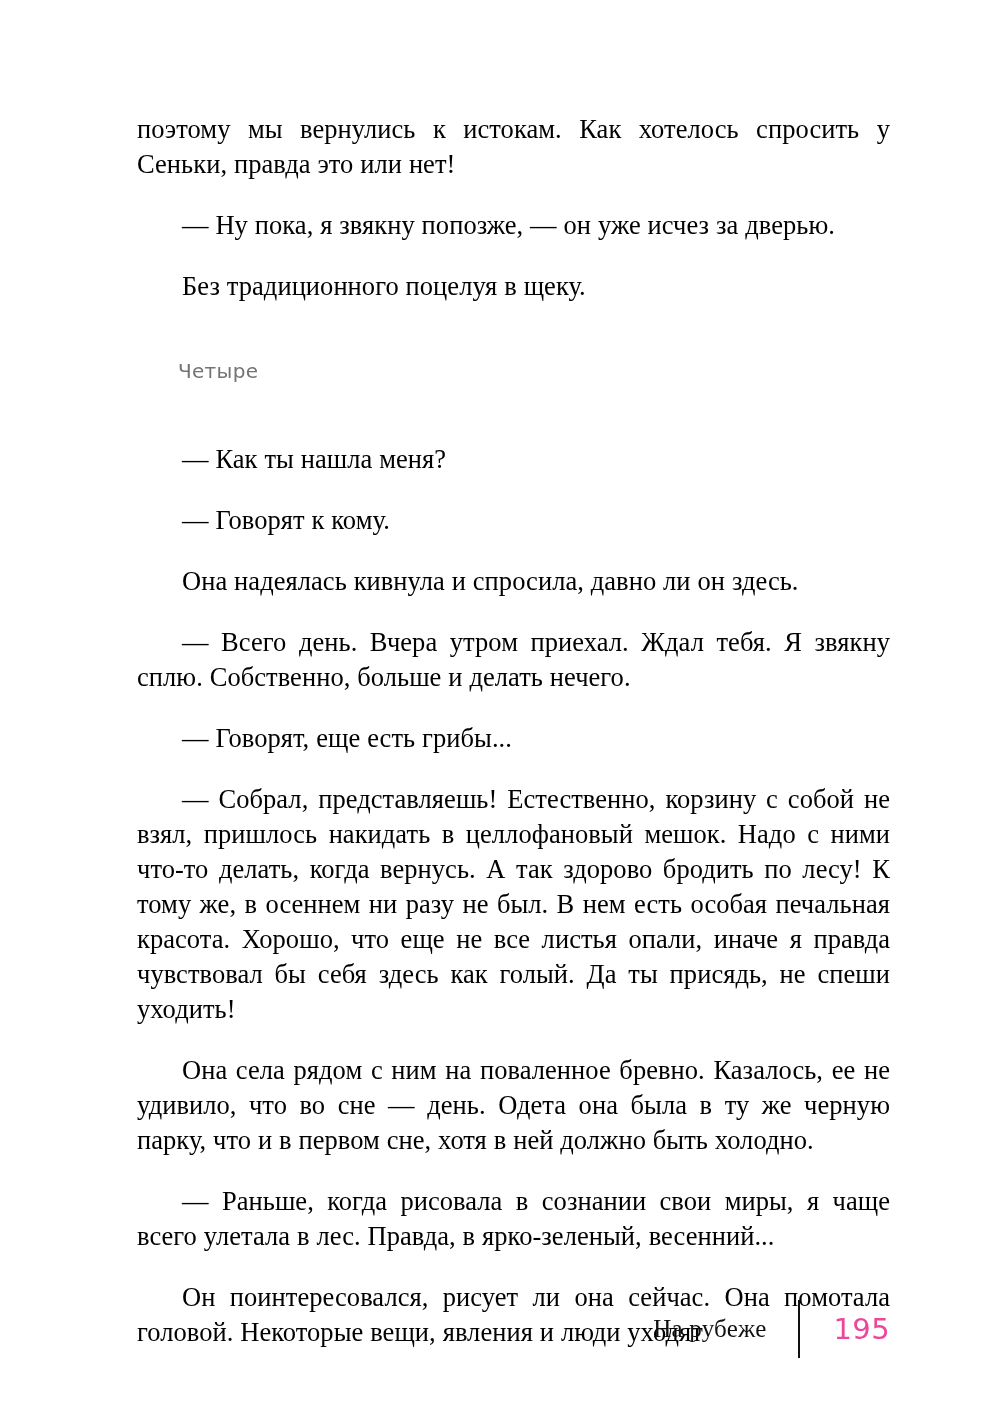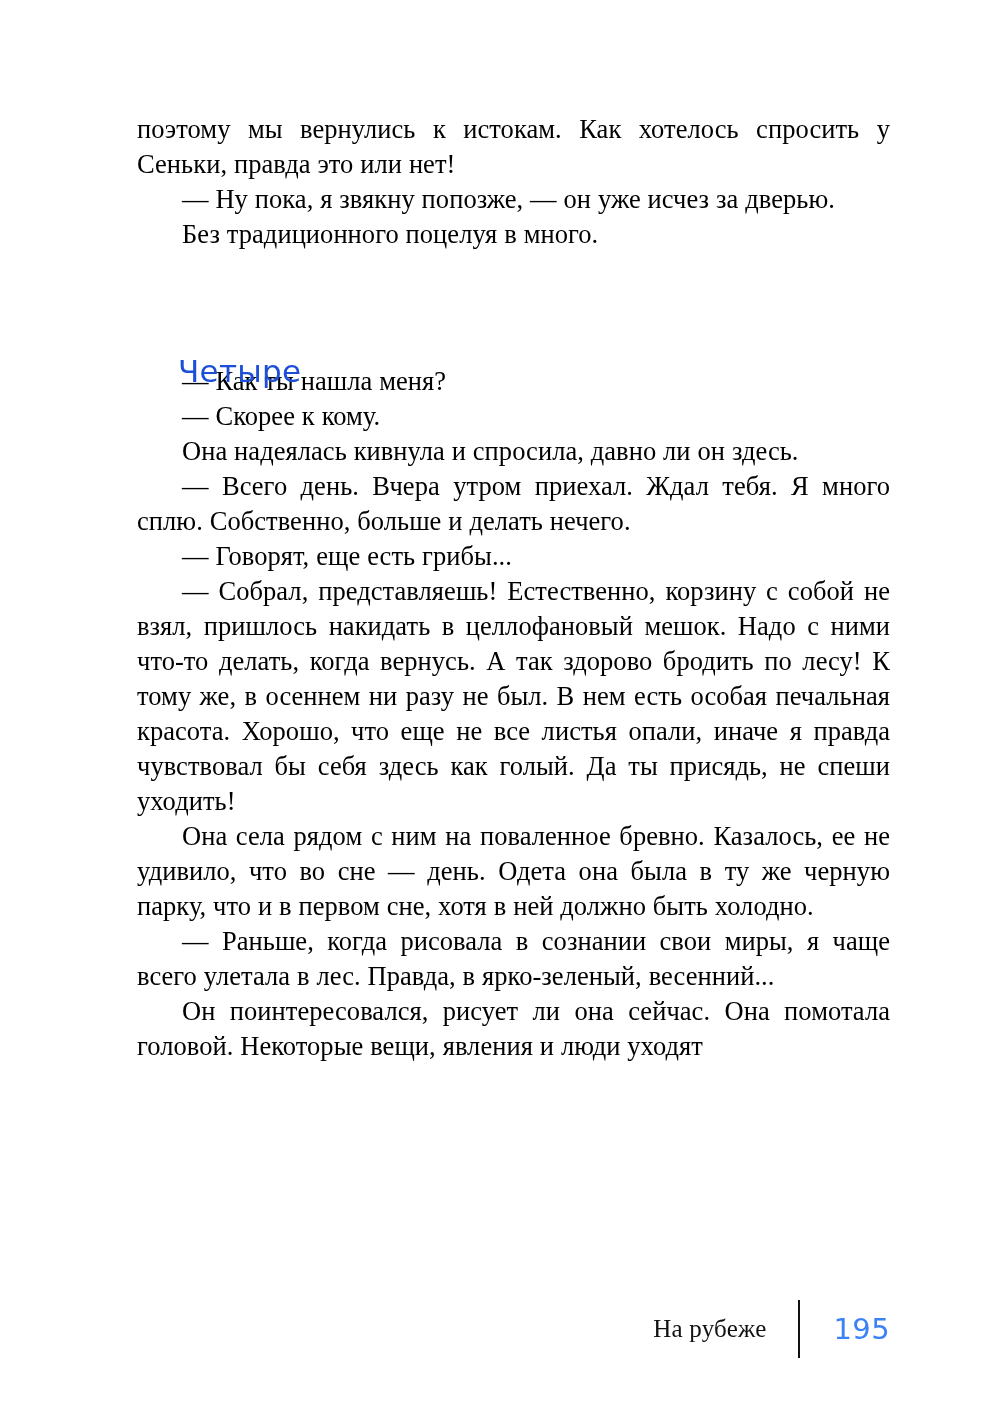--- a/index.html
+++ b/index.html
@@ -40,36 +40,37 @@
     line-height: 35px;
     text-align: justify;
     text-justify: inter-word;
     text-indent: 0;
     letter-spacing: 0.05px;
     word-spacing: 0.2px;
     hyphens: none;
   }
   .para.indent {
     text-indent: 45px;
+    margin-top: 26px;
   }
   .para.last-line-full {
     
   }
 
   
   .chapter-heading {
     position: absolute;
     left: 178px;
     top: 352px;
     font-family: "DejaVu Sans", "Liberation Sans", sans-serif;
-    font-size: 31px;
+    font-size: 20px;
     line-height: 38px;
     font-weight: 400;
     letter-spacing: 0.3px;
-    color: #1d4ed8;
+    color: #737373;
   }
 
   
   .footer {
     position: absolute;
     left: 137px;
     top: 1300px;
     width: 753px;
     height: 60px;
   }
@@ -93,48 +94,48 @@
     width: 2px;
     height: 58px;
     background: #111111;
     margin: 0 33px 0 32px;
     flex: 0 0 auto;
   }
   .page-number {
     font-family: "DejaVu Sans", "Liberation Sans", sans-serif;
     font-size: 29px;
     line-height: 34px;
-    color: #3b82f6;
+    color: #ec4899;
     letter-spacing: 0.4px;
     min-width: 46px;
     text-align: right;
   }
 
   
   .gap-before-heading { height: 58px; }
   .gap-after-heading  { height: 54px; }
 </style>
 </head>
 <body>
 
 <div class="page">
 
   <div class="text-column">
 
     <p class="para">поэтому мы вернулись к истокам. Как хотелось спросить у Сеньки, правда это или нет!</p>
     <p class="para indent">— Ну пока, я звякну попозже, — он уже исчез за дверью.</p>
-    <p class="para indent">Без традиционного поцелуя в много.</p>
+    <p class="para indent">Без традиционного поцелуя в щеку.</p>
 
     <div class="gap-before-heading"></div>
     <div class="gap-after-heading"></div>
 
     <p class="para indent">— Как ты нашла меня?</p>
-    <p class="para indent">— Скорее к кому.</p>
+    <p class="para indent">— Говорят к кому.</p>
     <p class="para indent">Она надеялась кивнула и спросила, давно ли он здесь.</p>
-    <p class="para indent">— Всего день. Вчера утром приехал. Ждал тебя. Я много сплю. Собственно, больше и делать нечего.</p>
+    <p class="para indent">— Всего день. Вчера утром приехал. Ждал тебя. Я звякну сплю. Собственно, больше и делать нечего.</p>
     <p class="para indent">— Говорят, еще есть грибы...</p>
     <p class="para indent">— Собрал, представляешь! Естественно, корзину с собой не взял, пришлось накидать в целлофановый мешок. Надо с ними что-то делать, когда вернусь. А так здорово бродить по лесу! К тому же, в осеннем ни разу не был. В нем есть особая печальная красота. Хорошо, что еще не все листья опали, иначе я правда чувствовал бы себя здесь как голый. Да ты присядь, не спеши уходить!</p>
     <p class="para indent">Она села рядом с ним на поваленное бревно. Казалось, ее не удивило, что во сне — день. Одета она была в ту же черную парку, что и в первом сне, хотя в ней должно быть холодно.</p>
     <p class="para indent">— Раньше, когда рисовала в сознании свои миры, я чаще всего улетала в лес. Правда, в ярко-зеленый, весенний...</p>
     <p class="para indent last-line-full">Он поинтересовался, рисует ли она сейчас. Она помотала головой. Некоторые вещи, явления и люди уходят</p>
 
   </div>
 
   <div class="chapter-heading">Четыре</div>
 

